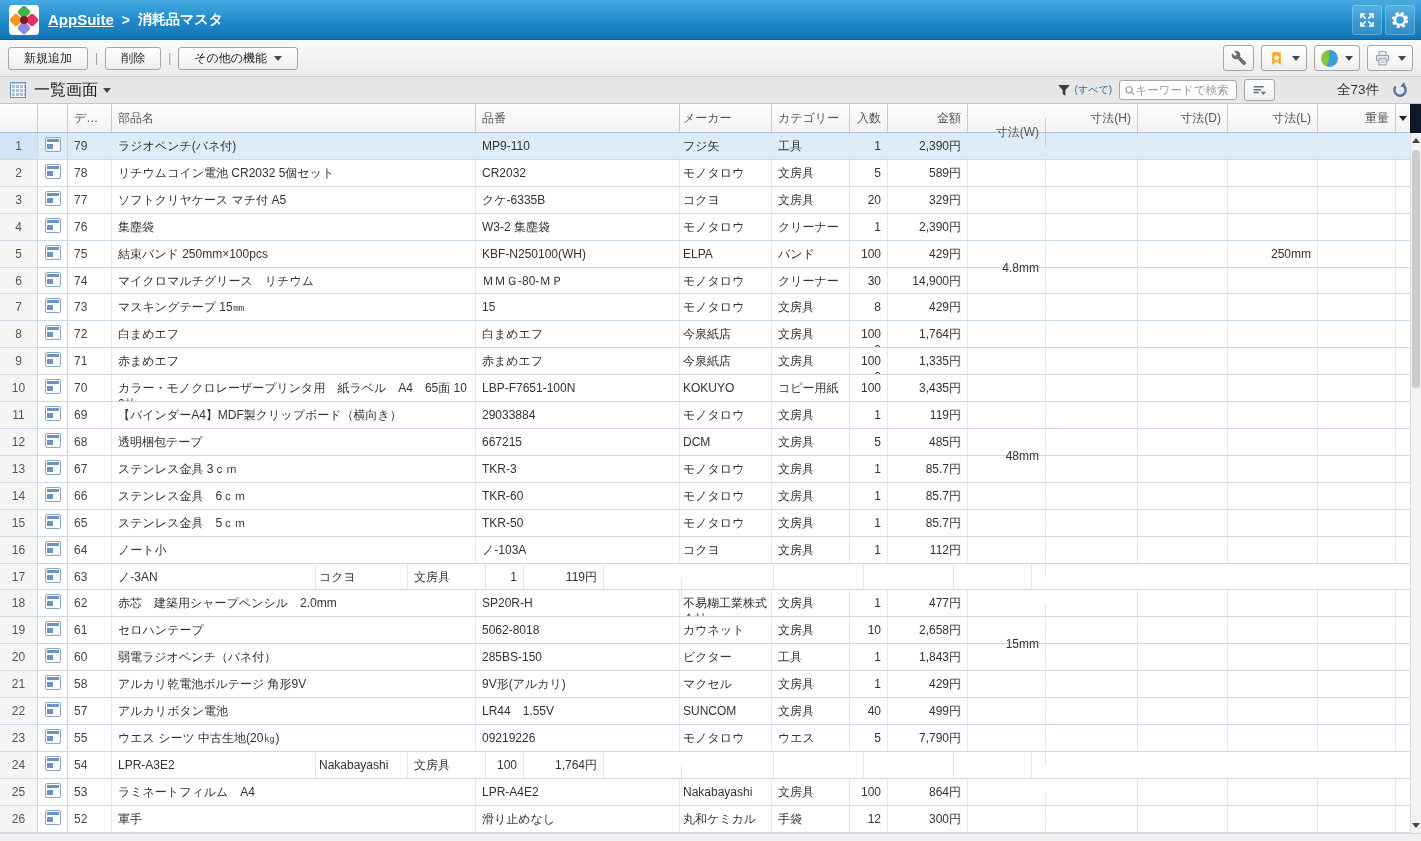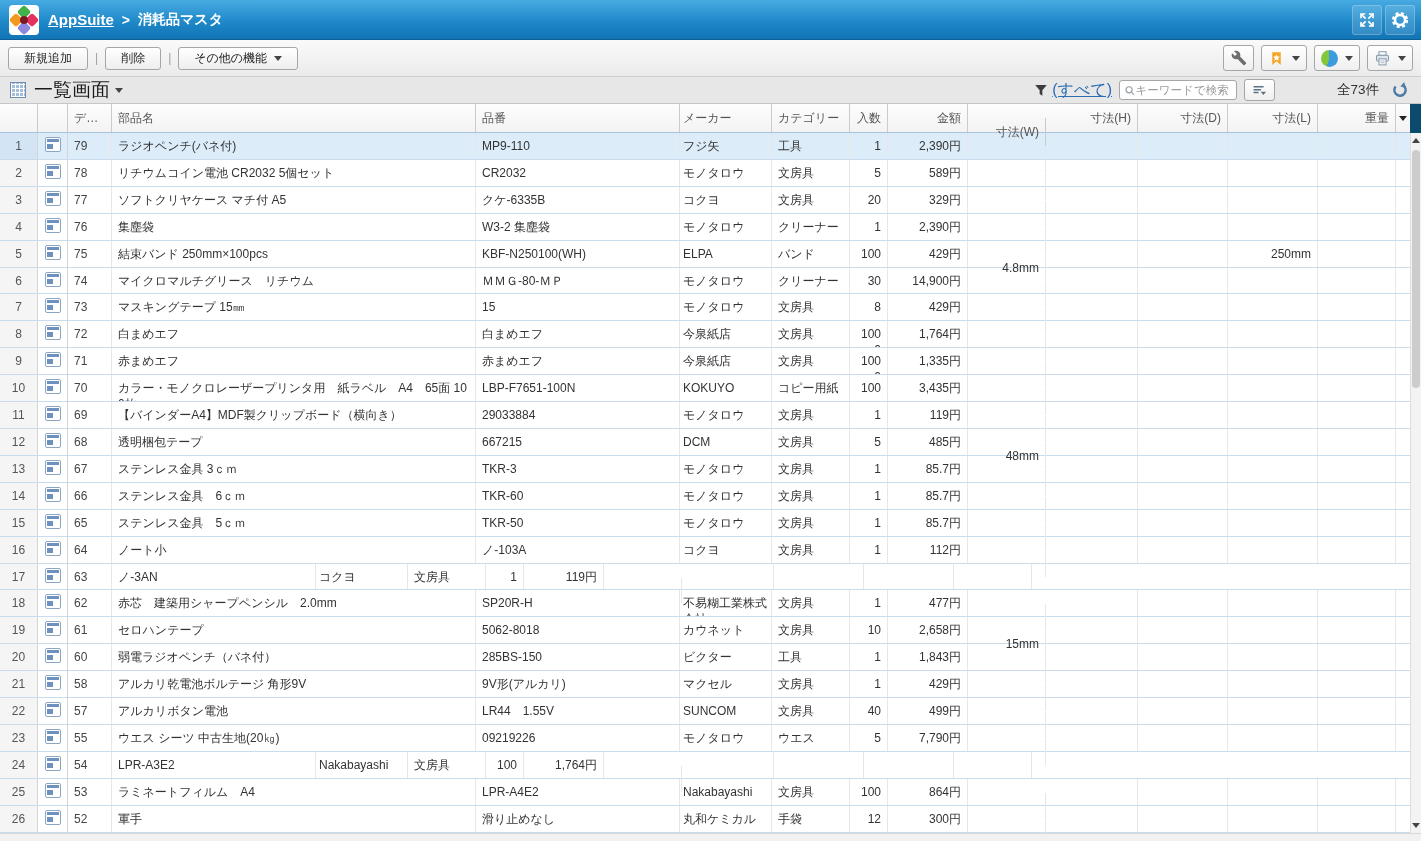--- a/index.html
+++ b/index.html
@@ -1,18 +1,18 @@
 <!DOCTYPE html>
 <html><head>
 <meta charset="utf-8">
 <style>
   * { margin:0; padding:0; box-sizing:border-box; }
   html,body { width:1421px; height:841px; overflow:hidden; background:#fff;
     font-family:"Liberation Sans","DejaVu Sans",sans-serif; }
-  .app { position:relative; width:1421px; height:841px; background:#0c4a6e; }
+  .app { position:relative; width:1421px; height:841px; background:#0f172a; }
 
   
   .topbar { height:40px; display:flex; align-items:center; padding:0 6px;
     background:linear-gradient(#47abe2,#1f89c9 55%,#1174b5);
     border-bottom:1px solid #0c6096; }
   .logo { width:30px; height:30px; background:#fff; border-radius:4px; position:relative;
     margin:0 9px 0 3px; flex:none; }
   .logo i { position:absolute; width:10px; height:10px; border-radius:2px; transform:rotate(45deg); }
   .logo .d-left  { left:2px;  top:10px; }
   .logo .d-top   { left:10px; top:2px;  }
@@ -43,24 +43,24 @@
   .pie { width:17px; height:17px; border-radius:50%;
     background:conic-gradient(#3b9ce0 0deg 200deg, #84c63c 200deg 360deg); }
 
   
   .viewbar { height:27px; display:flex; align-items:center; padding:0 10px;
     background:#e7e7e7; border-bottom:1px solid #c6c6c6; }
   .grid-icon { width:16px; height:16px; border:1px solid #6e8fb4; background:#a6bedd;
     background-image:repeating-linear-gradient(0deg,#fff 0 1px,transparent 1px 4px),
                      repeating-linear-gradient(90deg,#fff 0 1px,transparent 1px 4px);
     margin-right:8px; flex:none; }
-  .view-label { font-size:19px; color:#1a1a1a; }
+  .view-label { font-size:16px; color:#1a1a1a; }
   .viewbar .caret { margin-left:5px; }
   .viewbar-right { margin-left:auto; display:flex; align-items:center; }
-  .filter-link { font-size:16px; color:#2a6db5; text-decoration:underline; margin:0 7px 0 3px; cursor:pointer; }
+  .filter-link { font-size:10px; color:#2a6db5; margin:0 7px 0 3px; cursor:pointer; }
   .searchbox { width:118px; height:20px; background:#fff; border:1px solid #a6a6a6; border-radius:3px;
     display:flex; align-items:center; padding:0 4px; }
   .searchbox input { border:none; outline:none; width:100%; font-size:11.5px; color:#333;
     font-family:inherit; background:transparent; }
   .searchbox input::placeholder { color:#9a9a9a; }
   .sortbtn { width:31px; height:22px; margin-left:7px; background:linear-gradient(#fff,#efefef);
     border:1px solid #a6a6a6; border-radius:3px; display:flex; align-items:center; justify-content:center; cursor:pointer; }
   .count { font-size:13.5px; color:#333; margin:0 12px 0 62px; }
   .refresh { cursor:pointer; display:flex; align-items:center; margin-right:2px; }
 

